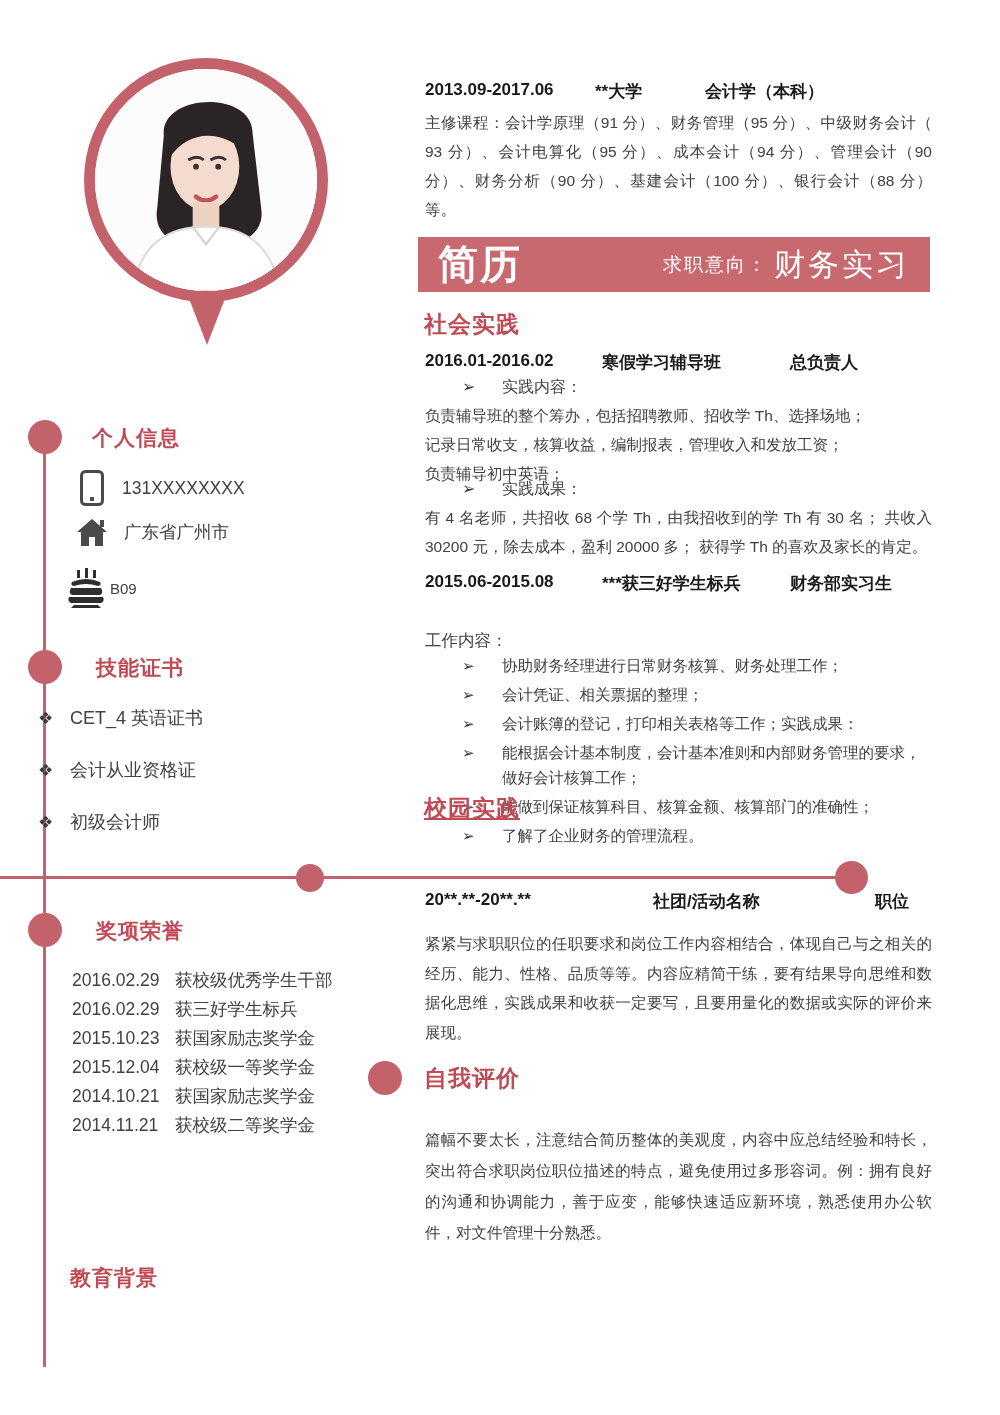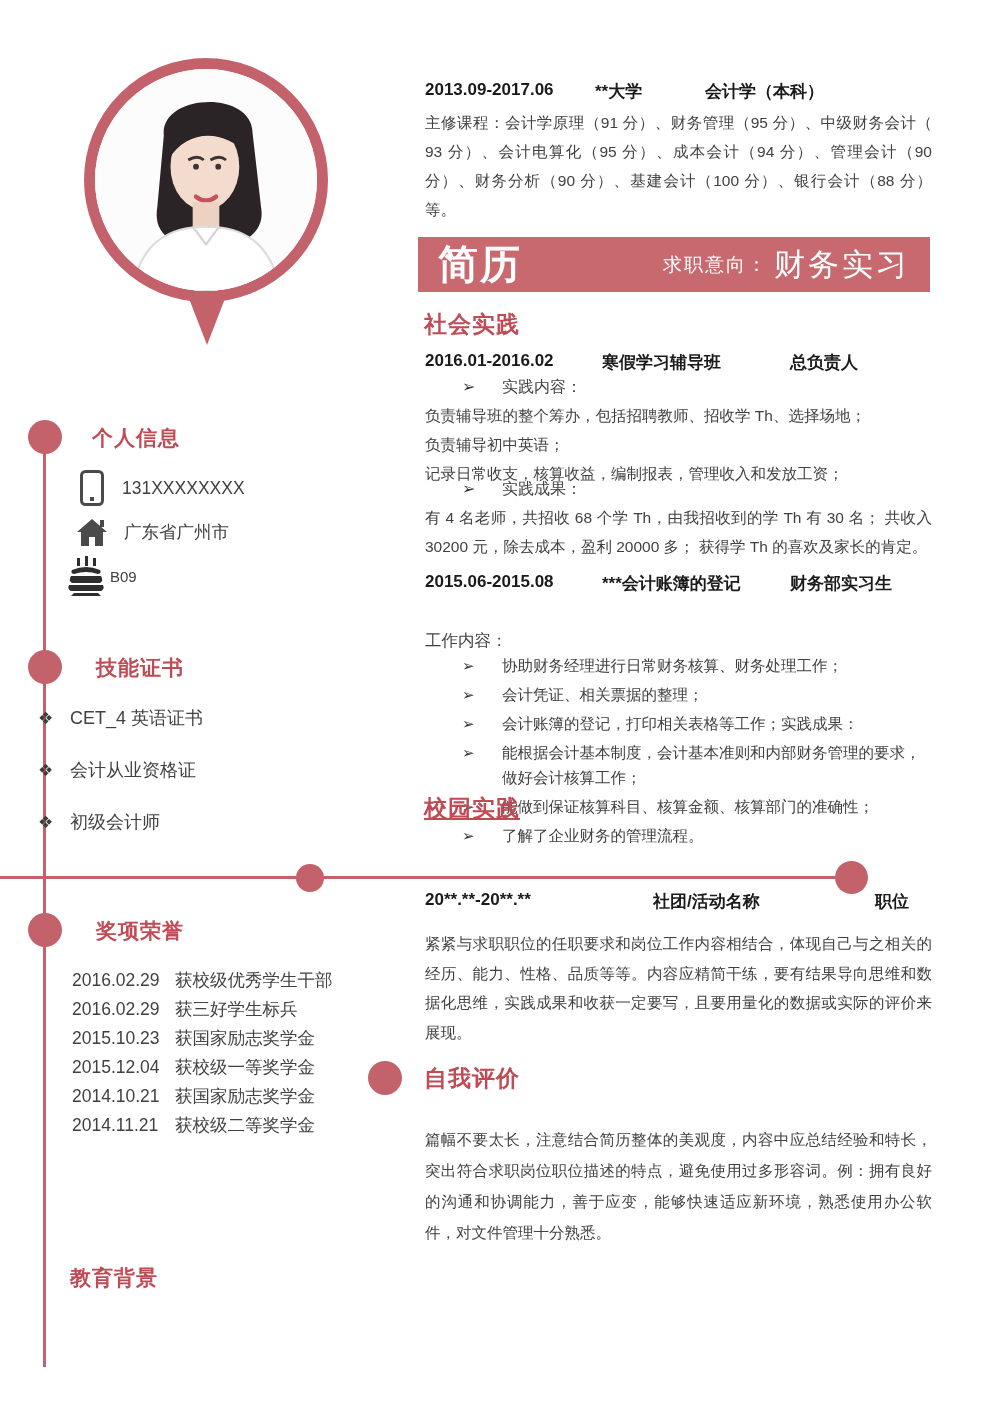--- a/index.html
+++ b/index.html
@@ -122,33 +122,33 @@
     <span class="c2">寒假学习辅导班</span>
     <span>总负责人</span>
   </div>
 
   <div class="arrow-label" style="left:462px;top:377px;">
     <span class="arr">➢</span>
     <span>实践内容：</span>
   </div>
   <div class="line-list abs" style="left:425px;top:401px;width:507px;">
     <div>负责辅导班的整个筹办，包括招聘教师、招收学 Th、选择场地；</div>
+    <div>记录日常收支，核算收益，编制报表，管理收入和发放工资；</div>
     <div>负责辅导初中英语；</div>
-    <div>记录日常收支，核算收益，编制报表，管理收入和发放工资；</div>
   </div>
 
   <div class="arrow-label" style="left:462px;top:479px;">
     <span class="arr">➢</span>
     <span>实践成果：</span>
   </div>
   <div class="para" style="left:425px;top:503px;">有 4 名老师，共招收 68 个学 Th，由我招收到的学 Th 有 30 名； 共收入 30200 元，除去成本，盈利 20000 多； 获得学 Th 的喜欢及家长的肯定。</div>
 
   <div class="bold-row" style="left:425px;top:572px;">
     <span class="c1">2015.06-2015.08</span>
-    <span class="c2">***会计账簿的登记</span>
+    <span class="c2">***获三好学生标兵</span>
     <span>财务部实习生</span>
   </div>
   <div class="plain-label" style="left:425px;top:630px;">工作内容：</div>
 
   <div class="work-list">
     <div class="work-item">
       <span class="arr">➢</span>
       <span class="txt">协助财务经理进行日常财务核算、财务处理工作；</span>
     </div>
     <div class="work-item">
@@ -195,21 +195,21 @@
   </div>
 
   <div class="contact-row" style="left:76px;top:517px;">
     <svg width="32" height="30" viewBox="0 0 32 30" class="icon-svg">
       <path d="M16,2 L31,15 L27,15 L27,29 L19,29 L19,20 L13,20 L13,29 L5,29 L5,15 L1,15 Z" fill="#4a4a4a"></path>
       <rect x="24" y="3" width="4" height="7" fill="#4a4a4a"></rect>
     </svg>
     <span class="txt" style="margin-left:16px;">广东省广州市</span>
   </div>
 
-  <div class="contact-row" style="left:64px;top:556px;">
+  <div class="contact-row" style="left:64px;top:568px;">
     <svg width="44" height="40" viewBox="0 0 44 40" class="icon-svg">
       <rect x="13" y="2" width="3" height="8" fill="#2e2e2e"></rect>
       <rect x="21" y="0" width="3" height="10" fill="#2e2e2e"></rect>
       <rect x="29" y="2" width="3" height="8" fill="#2e2e2e"></rect>
       <path d="M8,14 q14,-6 28,0 q2,3 -2,4 q-12,-4 -24,0 q-4,-1 -2,-4 Z" fill="#2e2e2e"></path>
       <path d="M7,20 h30 q3,5 -1,7 h-28 q-4,-2 -1,-7 Z" fill="#2e2e2e"></path>
       <path d="M5,29 h34 q2,4 -2,6 h-30 q-4,-2 -2,-6 Z" fill="#2e2e2e"></path>
       <path d="M10,37 h24 l3,3 h-30 Z" fill="#2e2e2e"></path>
     </svg>
     <span class="txt" style="margin-left:2px;font-size:15px;">B09</span>

